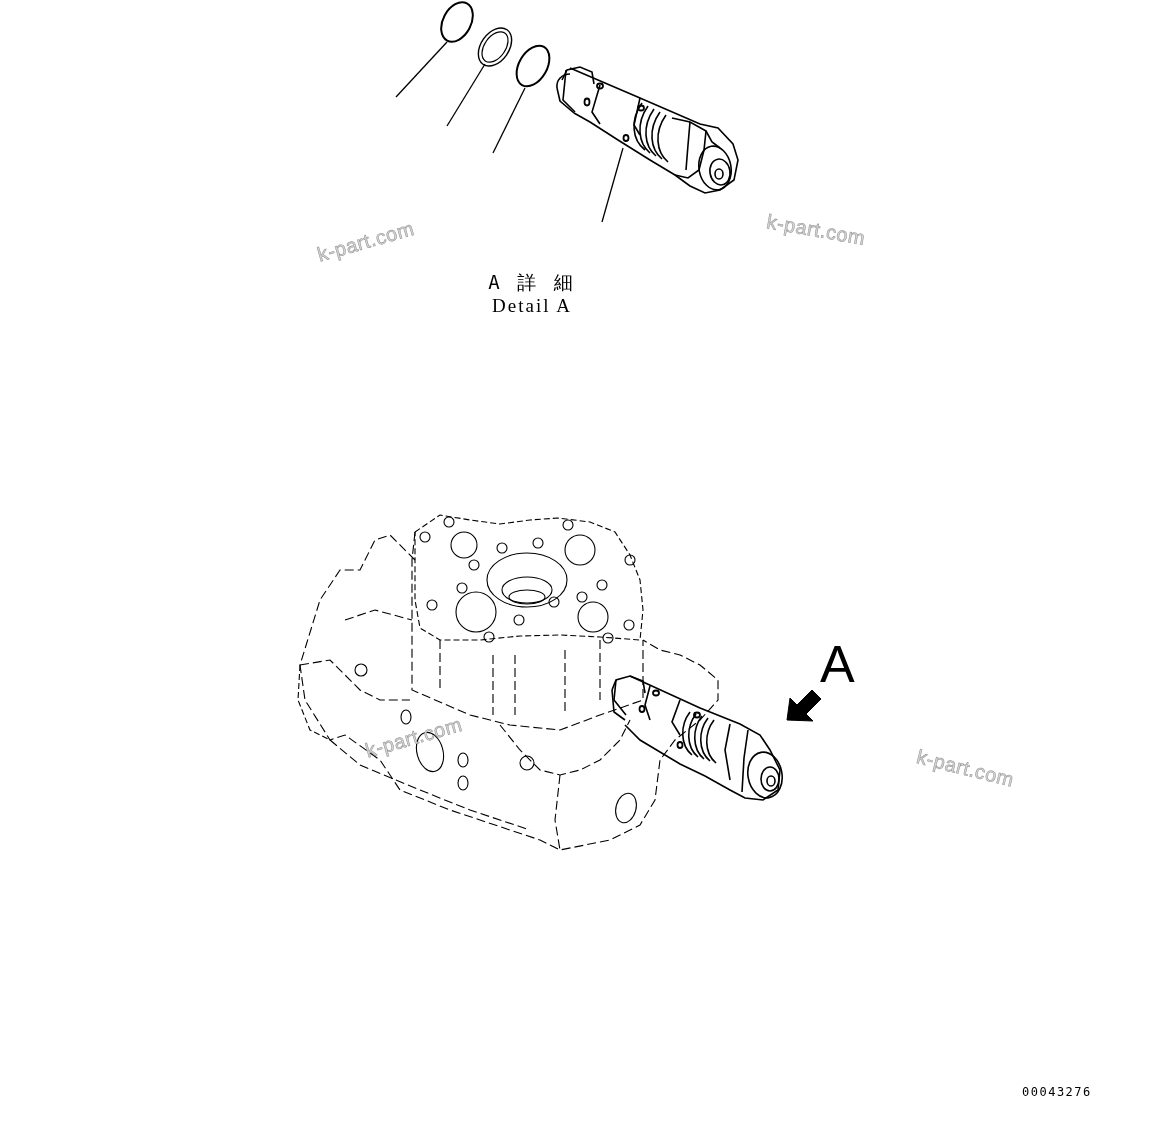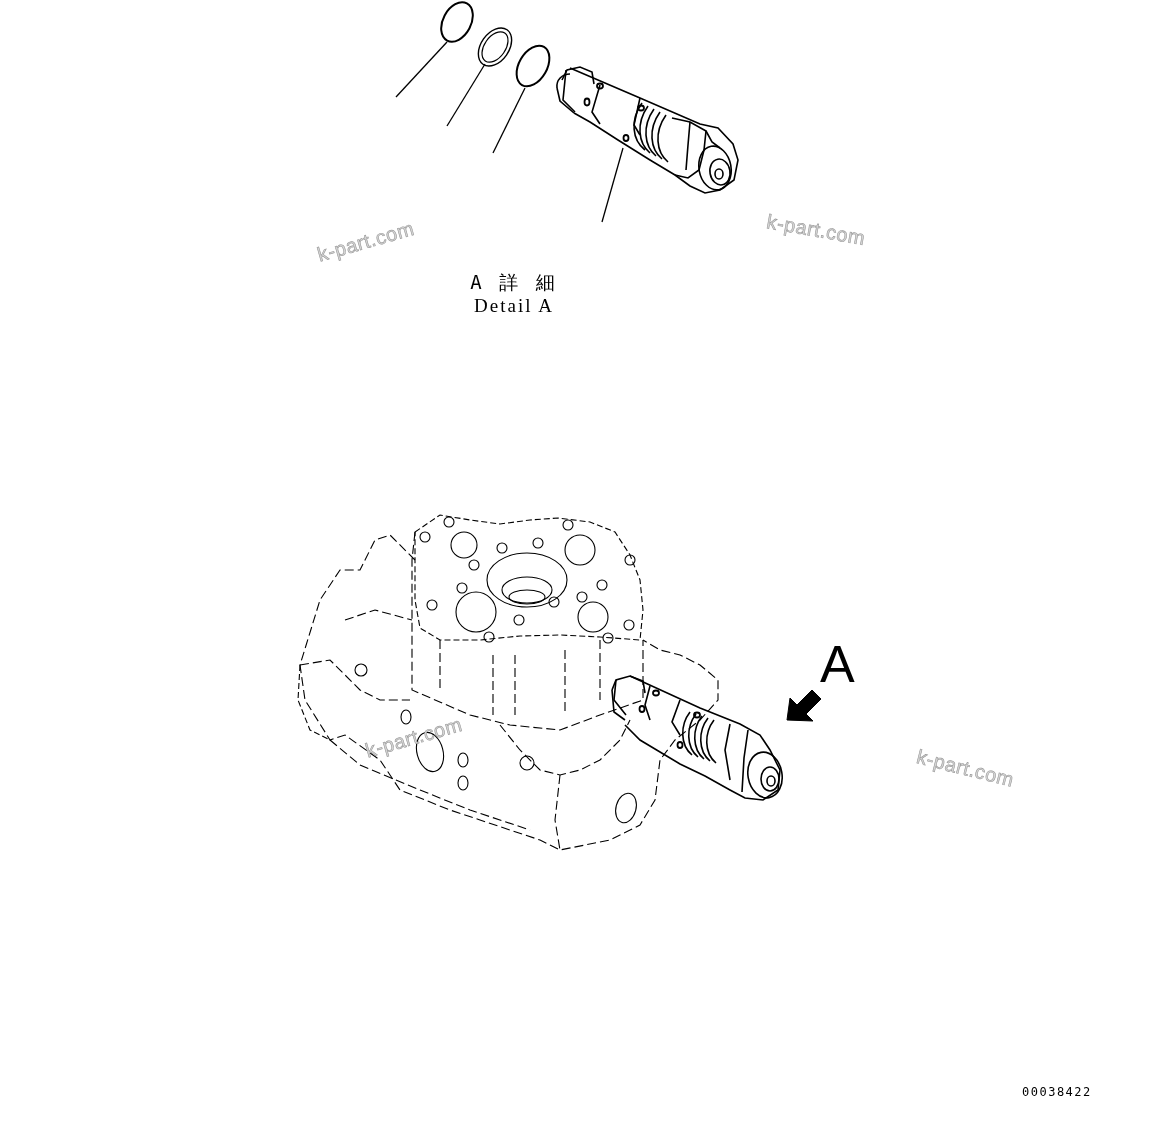--- a/index.html
+++ b/index.html
@@ -144,20 +144,20 @@
 
     <path d="M787 720 L790 698 L797 705 L812 690 L821 699 L806 714 L813 721 Z" fill="#000" stroke="#000" stroke-width="1"></path>
   </g>
 </svg>
 
 <div class="wm" style="left:318px;top:244px;transform:rotate(-16deg);">k-part.com</div>
 <div class="wm" style="left:767px;top:210px;transform:rotate(10deg);">k-part.com</div>
 <div class="wm" style="left:366px;top:740px;transform:rotate(-16deg);">k-part.com</div>
 <div class="wm" style="left:917px;top:745px;transform:rotate(14deg);">k-part.com</div>
 
-<div class="caption" style="left:459px;top:270px;width:110px;">
+<div class="caption" style="left:477px;top:270px;width:110px;">
   <div>A 詳 細</div>
   <div style="letter-spacing:2px;font-family:Liberation Serif, serif;">Detail A</div>
 </div>
 
 <div class="callout-a" style="left:820px;top:634px;">A</div>
 
-<div class="partno" style="left:1022px;top:1085px;">00038422</div>
+<div class="partno" style="left:1022px;top:1085px;">00043276</div>
 
 </body></html>

